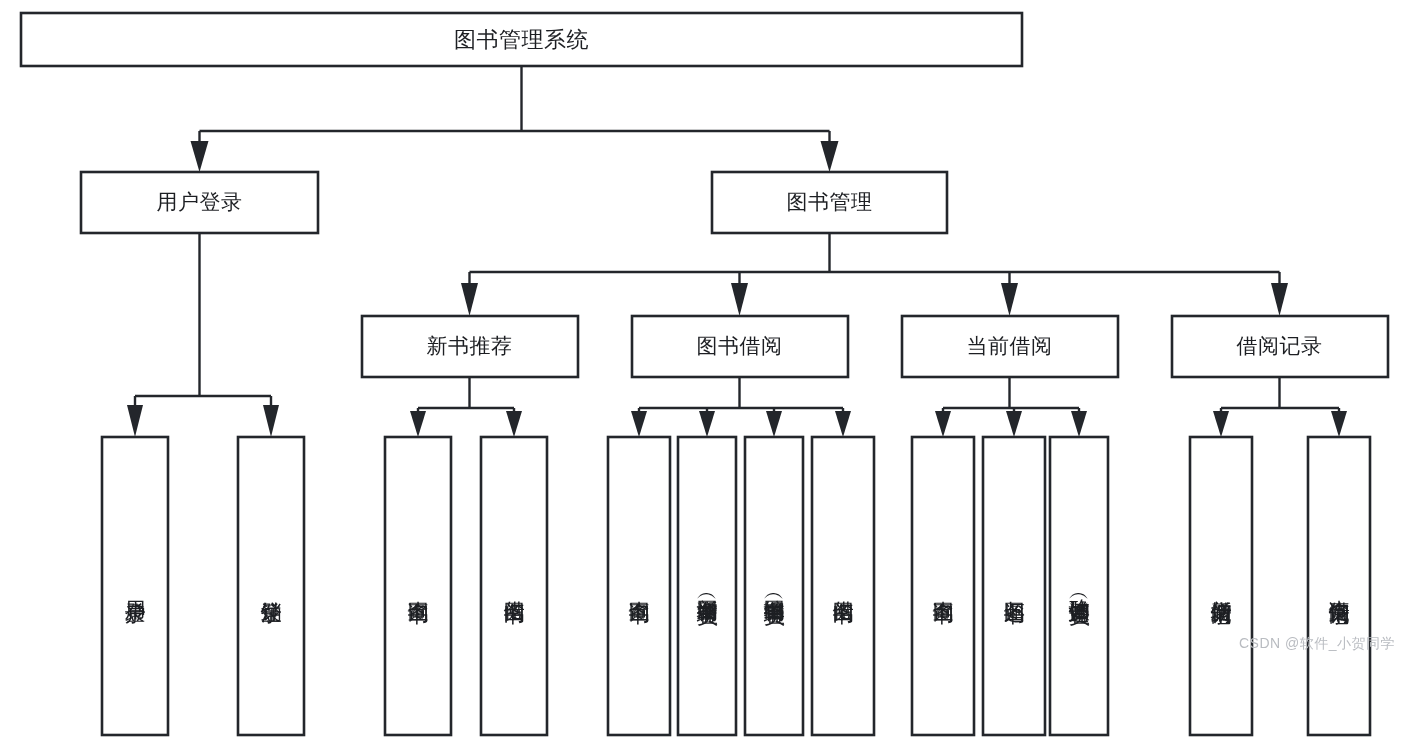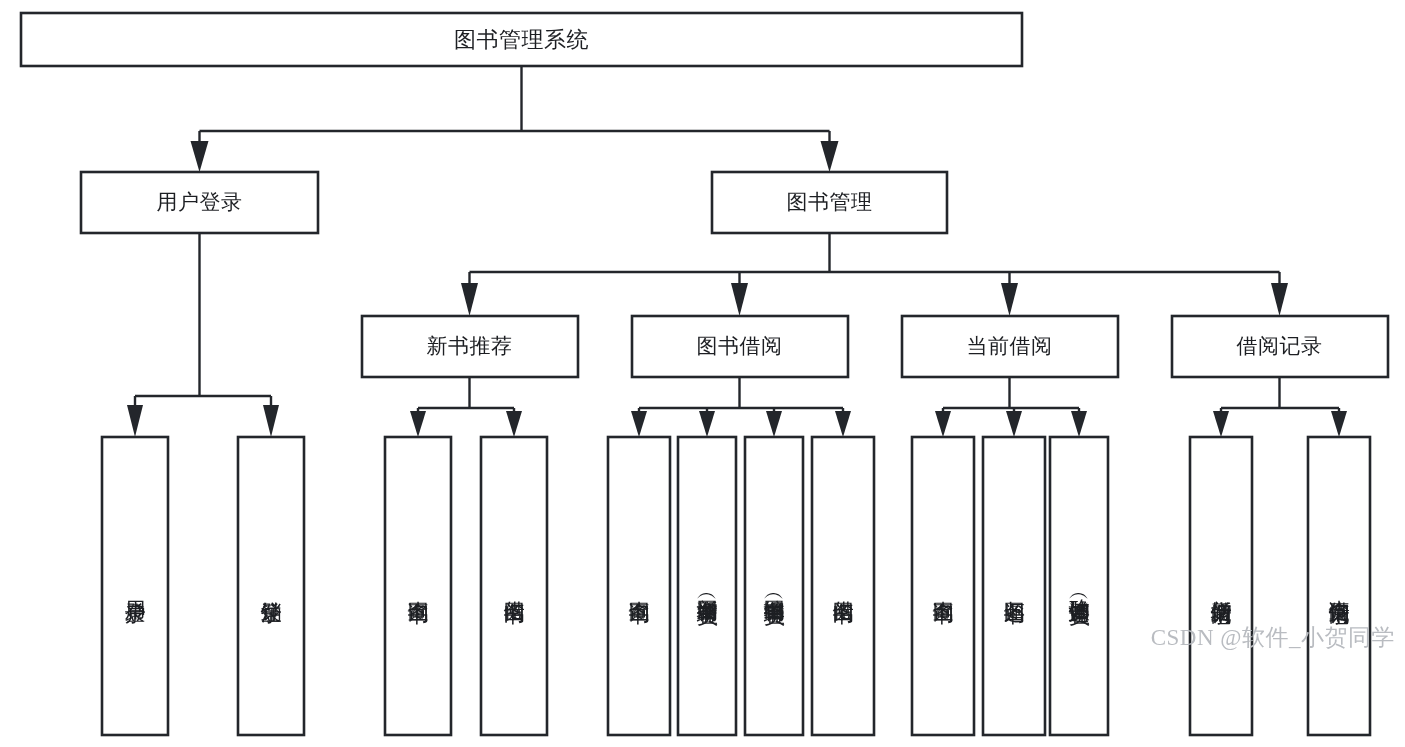--- a/index.html
+++ b/index.html
@@ -67,22 +67,22 @@
     color: #1d1f23;
     letter-spacing: 1px;
     white-space: nowrap;
     pointer-events: none;
     user-select: none;
   }
   .watermark {
     position: absolute;
     right: 10px;
     bottom: 4px;
-    font-family: Liberation Serif, serif;
-    font-size: 23px;
+    font-family: Liberation Sans, sans-serif;
+    font-size: 14px;
     color: #b9bcc1;
     letter-spacing: 0.5px;
     white-space: nowrap;
   }
 </style>
 </head>
 <body>
 
 <div id="diagram-root">
 

